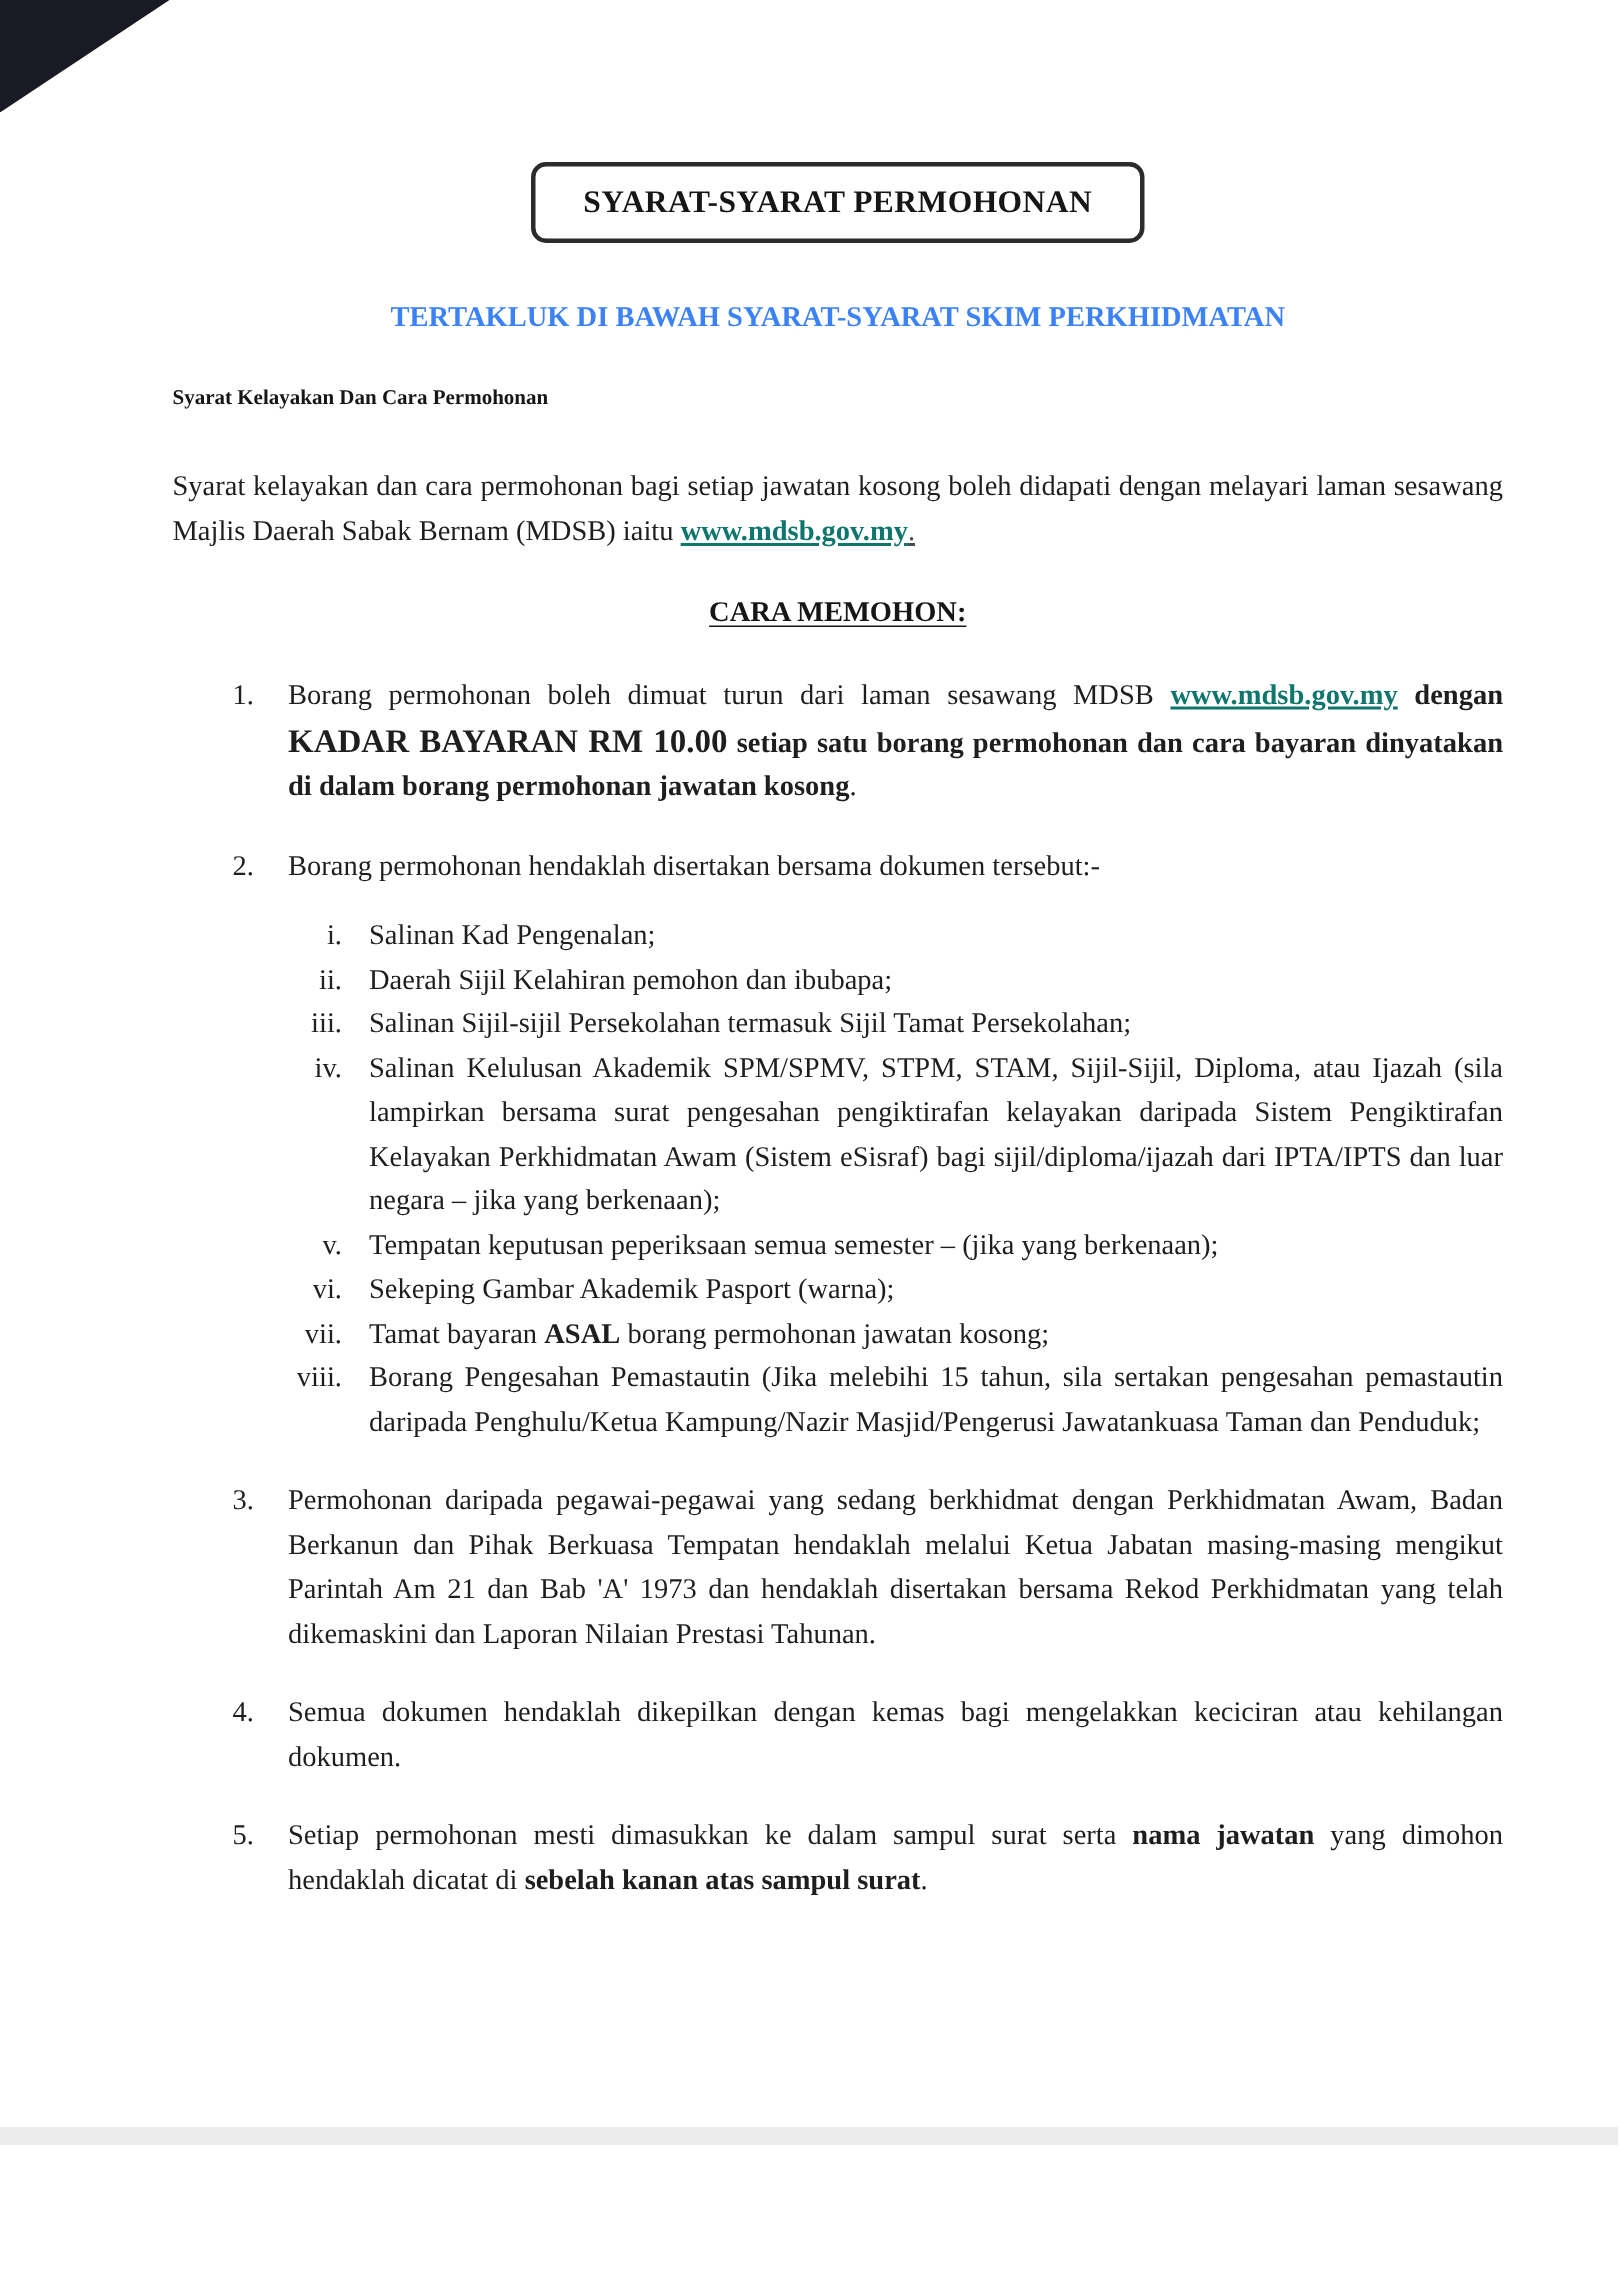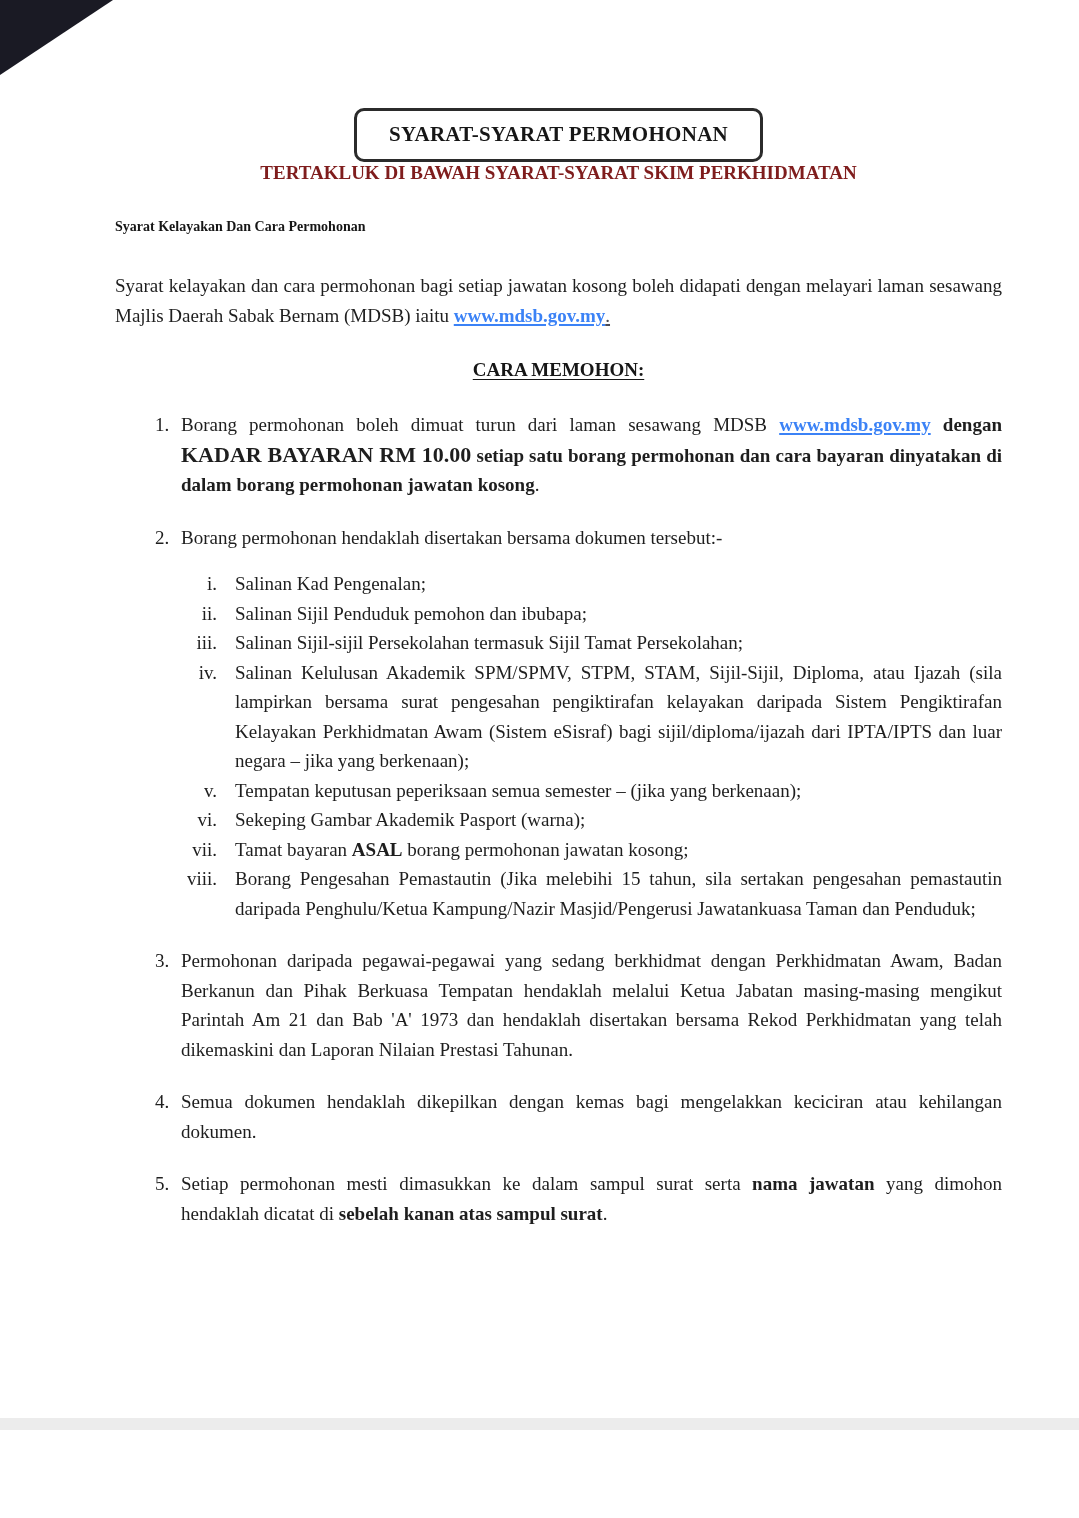--- a/index.html
+++ b/index.html
@@ -37,24 +37,25 @@
     display: inline-block;
     border: 3px solid #2b2b2b;
     border-radius: 10px;
     padding: 11px 32px 12px 32px;
     font-size: 21px;
     font-weight: bold;
     letter-spacing: 0.3px;
     color: #161616;
   }
   .subtitle {
+    margin-top: 39px;
     text-align: center;
     font-size: 19px;
     font-weight: bold;
-    color: #7f1d1d;
+    color: #3b82f6;
   }
   .section-heading {
     margin-top: 35px;
     font-size: 14px;
     font-weight: bold;
     color: #161616;
   }
   .intro-para {
     margin-top: 36px;
     font-size: 19px;
@@ -66,23 +67,23 @@
     font-size: 19px;
     font-weight: bold;
     text-decoration: underline;
     text-underline-offset: 3px;
     color: #161616;
     text-align: center;
   }
   .num-list { margin-top: 29px; margin-left: 40px;  }
   .num-item { display: flex; margin-bottom: 23px; font-size: 19px; line-height: 29.5px; }
   .num-item .marker { flex: 0 0 26px; }
-  .num-item .itext { flex: 1; text-align: justify; }
+  .num-item .itext { flex: 1; text-align: justify; margin-left: 11px; }
   .link {
-    color: #3b82f6;
+    color: #0f766e;
     font-weight: bold;
     text-decoration: underline;
     text-decoration-thickness: 2px;
     text-underline-offset: 2px;
     cursor: pointer;
   }
   .link-period {
     color: #4a4a55;
     text-decoration: underline;
     text-decoration-thickness: 2px;
@@ -129,21 +130,21 @@
         <span class="marker">2.</span>
         <span class="itext">
           <span>Borang permohonan hendaklah disertakan bersama dokumen tersebut:-</span>
           <span class="roman-list" style="display:block">
             <span class="roman-item">
                 <span class="rmarker">i.</span>
                 <span class="rtext">Salinan Kad Pengenalan;</span>
               </span>
             <span class="roman-item">
                 <span class="rmarker">ii.</span>
-                <span class="rtext">Salinan Sijil Penduduk pemohon dan ibubapa;</span>
+                <span class="rtext">Daerah Sijil Kelahiran pemohon dan ibubapa;</span>
               </span>
             <span class="roman-item">
                 <span class="rmarker">iii.</span>
                 <span class="rtext">Salinan Sijil-sijil Persekolahan termasuk Sijil Tamat Persekolahan;</span>
               </span>
             <span class="roman-item">
                 <span class="rmarker">iv.</span>
                 <span class="rtext">Salinan Kelulusan Akademik SPM/SPMV, STPM, STAM, Sijil-Sijil, Diploma, atau Ijazah (sila lampirkan bersama surat pengesahan pengiktirafan kelayakan daripada Sistem Pengiktirafan Kelayakan Perkhidmatan Awam (Sistem eSisraf) bagi sijil/diploma/ijazah dari IPTA/IPTS dan luar negara – jika yang berkenaan);</span>
               </span>
             <span class="roman-item">

